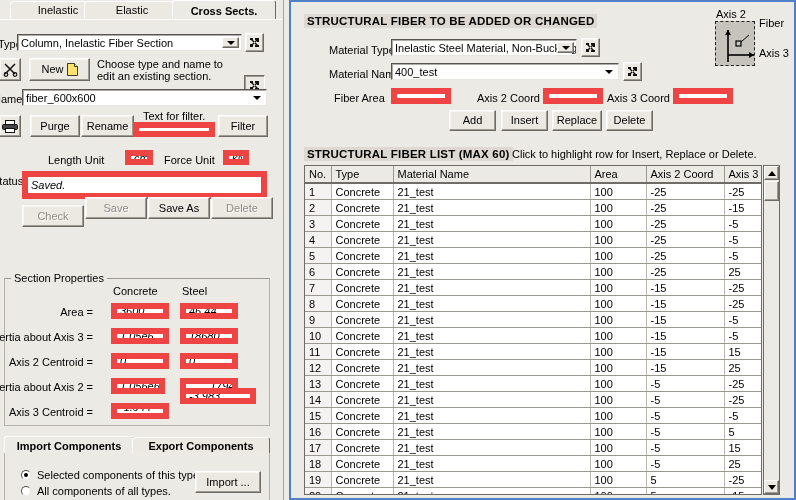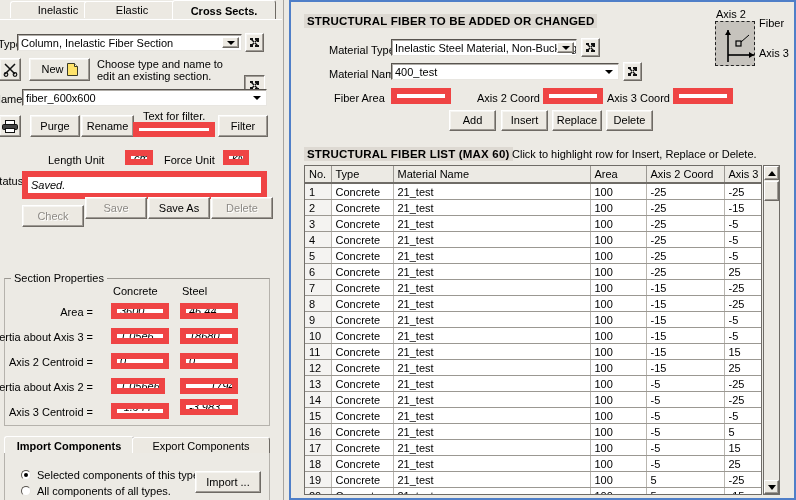--- a/index.html
+++ b/index.html
@@ -274,32 +274,32 @@
             </div>
             <div class="fld flat" style="position:absolute;left:175px;top:99px;width:58px;height:16px;padding-left:24px;">
               <span>17940</span>
             </div>
           </div>
           <div>
             <div class="lbl" style="position:absolute;right:176px;top:127px;text-align:right;">Axis 3 Centroid =</div>
             <div class="fld flat" style="position:absolute;left:106px;top:124px;width:58px;height:16px;align-items:flex-end;">
               <span>-1.944</span>
             </div>
-            <div class="fld flat" style="position:absolute;left:175px;top:120px;width:58px;height:16px;">
+            <div class="fld flat" style="position:absolute;left:175px;top:109px;width:76px;height:16px;">
               <span>-3.983</span>
             </div>
           </div>
         </div>
     </div>
 
     <div style="position:absolute;left:4px;top:416px;width:266px;height:17px;">
       <div class="tab active" style="left:0;top:0;width:130px;height:18px;">
         <span>Import Components</span>
       </div>
-      <div class="tab" style="left:128px;top:1px;width:138px;height:17px;">
+      <div class="tab" style="left:128px;top:1px;width:138px;height:17px;font-weight:bold;">
         <span>Export Components</span>
       </div>
     </div>
     <div style="position:absolute;left:4px;top:433px;width:266px;height:48px;border:1px solid #b5b2ac;border-top:none;box-sizing:border-box;background:#eceae4;">
       <div style="position:absolute;left:16px;top:16px;display:flex;align-items:center;gap:6px;">
         <span class="radio">
             <i class="dot"></i>
           </span>
         <span class="lbl">Selected components of this type.</span>
       </div>

